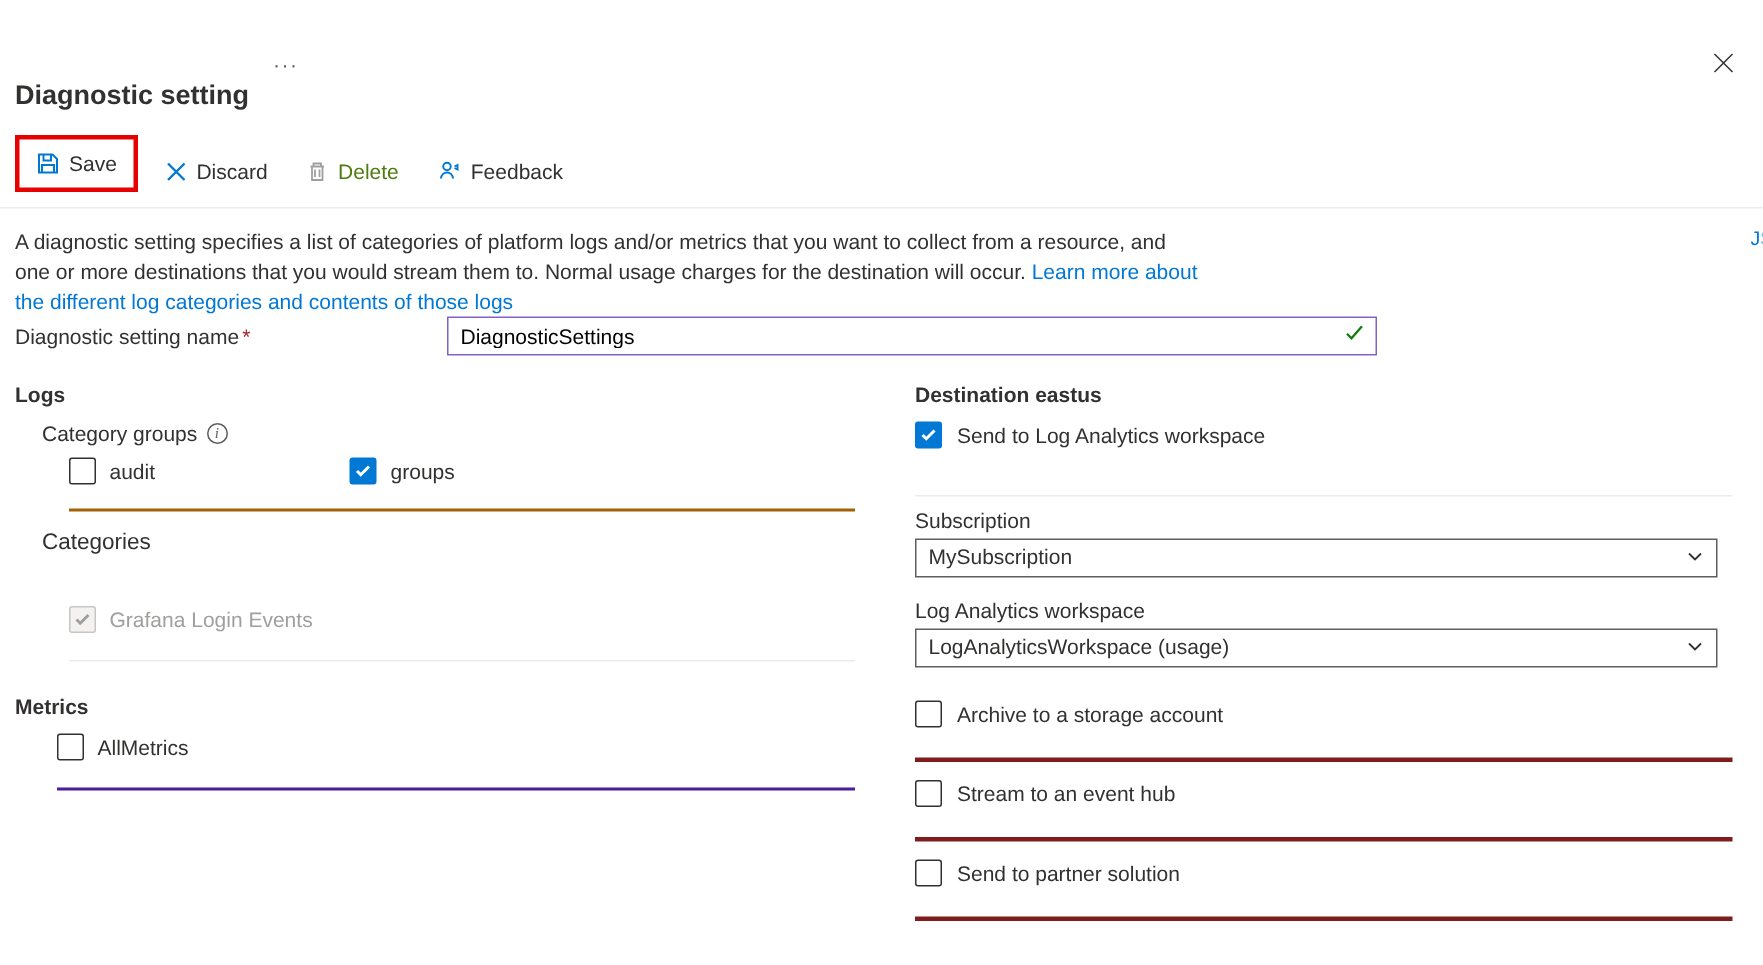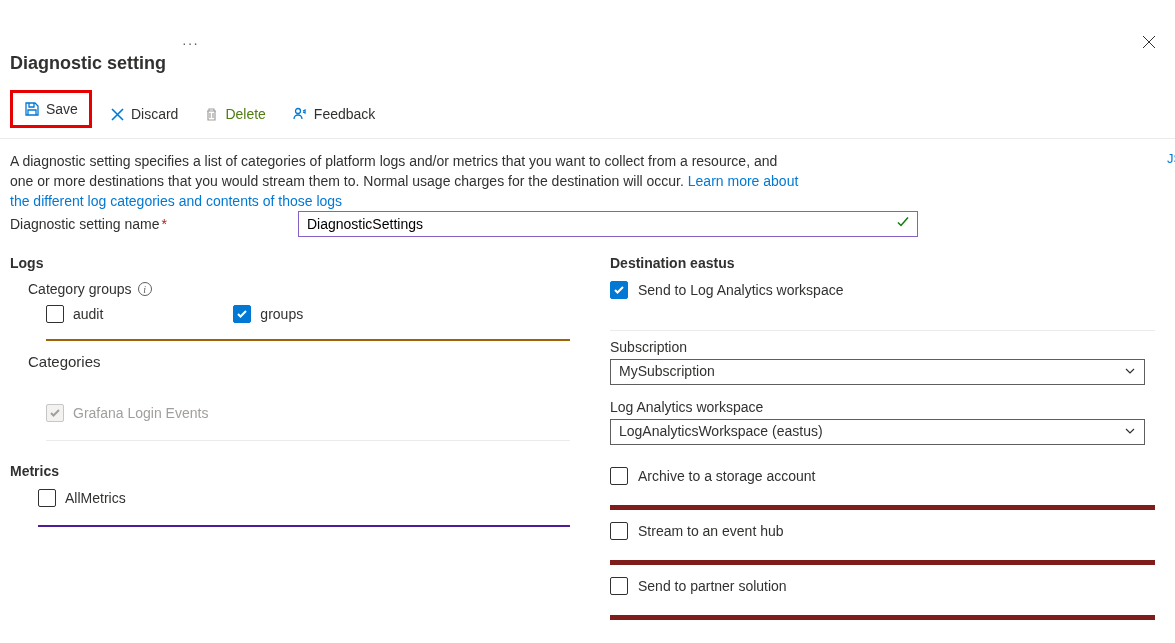--- a/index.html
+++ b/index.html
@@ -155,21 +155,21 @@
       border-bottom: 2px solid #4c1d95;
     }
     .dest-row {
       display: flex;
       align-items: center;
       gap: 10px;
       margin: 10px 0 12px 0;
       padding-bottom: 8px;
       font-size: 14px;
     }
-    .dest-row.bordered { border-bottom: 5px solid #7f1d1d; padding-bottom: 20px; }
+    .dest-row.bordered { border-bottom: 3px solid #7f1d1d; padding-bottom: 20px; }
     .dest-sub { margin-left: 0; }
     .field-label { font-size: 14px; margin: 8px 0 4px 0; }
     .select {
       width: 535px;
       height: 26px;
       border: 1px solid #605e5c;
       padding: 3px 28px 3px 8px;
       font-size: 14px;
       background: #fff;
       position: relative;
@@ -339,21 +339,21 @@
             <span>MySubscription</span>
             <span class="select-chevron">
               <svg width="12" height="12" viewBox="0 0 12 12">
                   <path d="M2 4l4 4 4-4" fill="none" stroke="#323130" stroke-width="1.2"></path>
                 </svg>
             </span>
           </div>
 
           <div class="field-label">Log Analytics workspace</div>
           <div class="select">
-            <span>LogAnalyticsWorkspace (eastus)</span>
+            <span>LogAnalyticsWorkspace (usage)</span>
             <span class="select-chevron">
               <svg width="12" height="12" viewBox="0 0 12 12">
                   <path d="M2 4l4 4 4-4" fill="none" stroke="#323130" stroke-width="1.2"></path>
                 </svg>
             </span>
           </div>
         </div>
 
         <div class="dest-row bordered" style="margin-top:22px;">
           <span class="chk">

